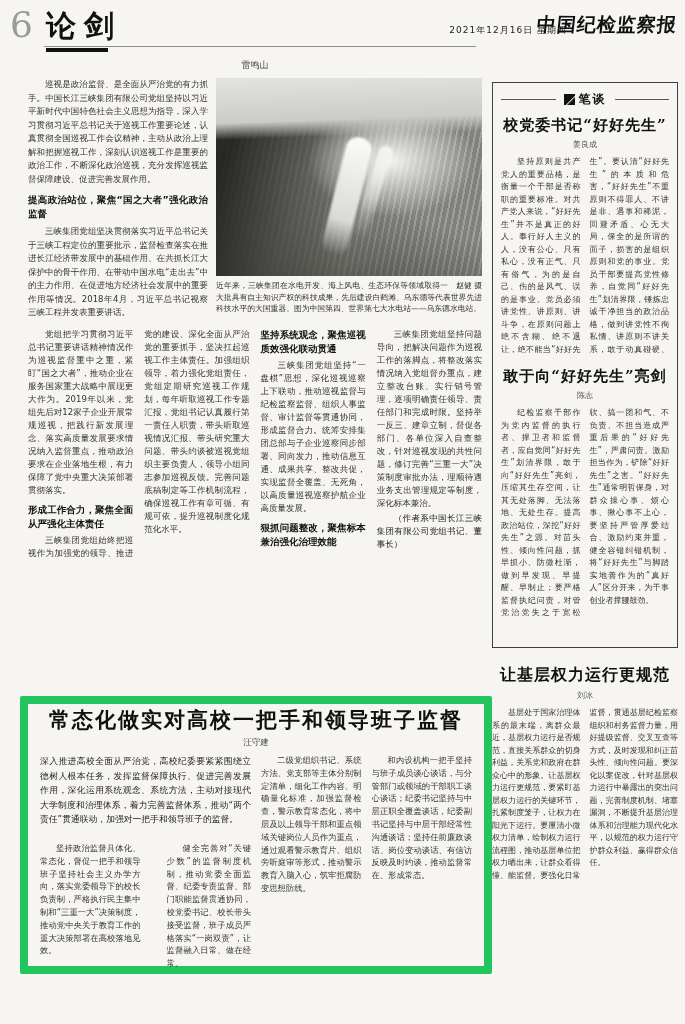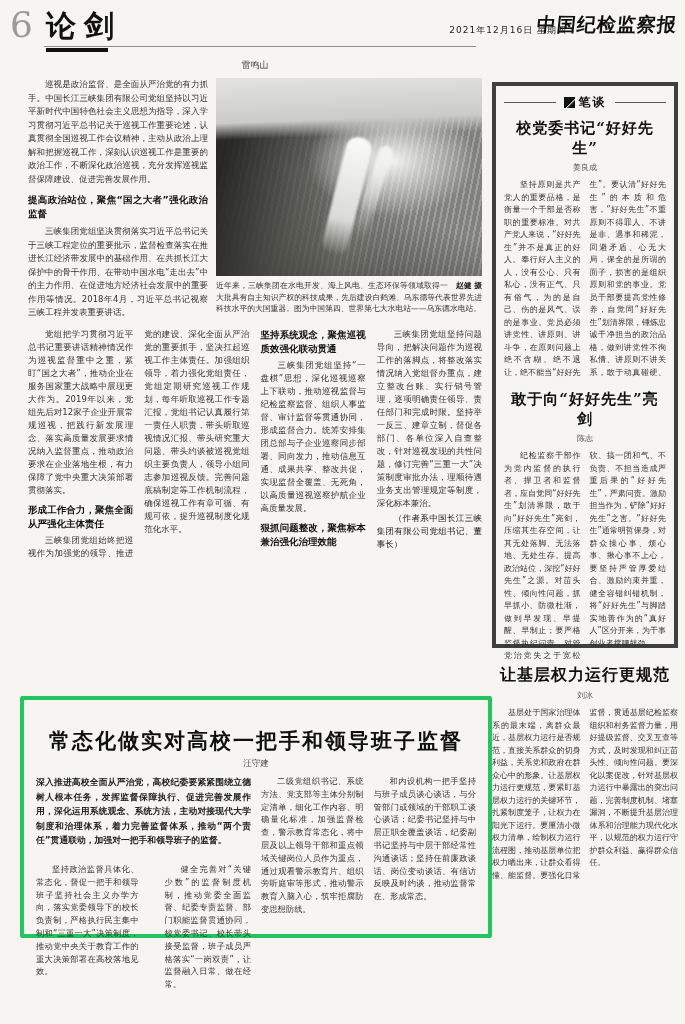--- a/index.html
+++ b/index.html
@@ -27,51 +27,51 @@
   .photo{position:relative;width:266px;height:198px;overflow:hidden;background-color:#8f8f8b;
     background-image:
       linear-gradient(178deg,#e3e3e0 0%,#cbcbc7 22%,rgba(0,0,0,0) 30%),
       radial-gradient(ellipse at 66% 42%,rgba(248,248,246,.95) 0%,rgba(248,248,246,0) 34%),
       linear-gradient(112deg,rgba(30,30,28,.9) 12%,rgba(75,75,70,.65) 38%,rgba(120,120,112,.25) 58%,rgba(0,0,0,0) 74%),
       linear-gradient(22deg,rgba(48,48,44,.95) 0%,rgba(48,48,44,.5) 20%,rgba(0,0,0,0) 46%),
       repeating-linear-gradient(101deg,rgba(255,255,255,.14) 0 2px,rgba(20,20,20,.12) 2px 6px);}
   .streak{position:absolute;left:118px;top:58px;width:26px;height:120px;background:linear-gradient(180deg,#fbfbfa,#dadad6 70%,rgba(218,218,214,0));transform:rotate(14deg);border-radius:12px;filter:blur(1px);}
   .streak2{position:absolute;left:150px;top:66px;width:14px;height:96px;background:linear-gradient(180deg,#f4f4f2,rgba(235,235,231,0));transform:rotate(18deg);border-radius:8px;filter:blur(1px);}
   .caption{margin-top:4px;font-size:7.8px;line-height:11.5px;text-align:justify;color:#333;height:38px;overflow:hidden;}
-  .credit{float:right;white-space:nowrap;padding-left:8px;color:#222;font-weight:bold;}
+  .credit{float:right;white-space:nowrap;padding-left:8px;color:#222;}
   .col-flow{margin-top:6px;height:344px;overflow:hidden;column-count:4;column-gap:11px;font-size:8.5px;line-height:13px;text-align:justify;color:#333;}
   .col-flow p{margin:0 0 2px;text-indent:17px;}
   .col-flow .flow-head{font-weight:700;font-size:9.5px;line-height:13.5px;color:#111;margin:6px 0 4px;text-indent:0;}
   .attribution{text-indent:17px;color:#222;}
 
   
-  .bitan-box{position:absolute;left:492px;top:82px;width:186px;height:566px;border:4px solid #404040;box-sizing:border-box;padding:8px 8px 6px;background:#f6f5f1;}
+  .bitan-box{position:absolute;left:492px;top:82px;width:186px;height:566px;border:1px solid #404040;box-sizing:border-box;padding:8px 8px 6px;background:#f6f5f1;}
   .bitan-head{display:flex;align-items:center;margin-top:2px;}
   .bitan-head .rule{flex:1;height:1px;background:#555;}
   .bitan-icon{width:11px;height:11px;background:linear-gradient(135deg,#111 55%,#f6f5f1 56%,#111 70%);margin:0 4px 0 8px;}
   .bitan-label{font:700 12px/12px "DejaVu Serif","Liberation Serif",serif;color:#111;letter-spacing:2px;margin-right:8px;}
   .side-title{margin:10px 0 0;text-align:center;font:900 15px/20px "DejaVu Serif","Liberation Serif",serif;color:#101010;letter-spacing:1px;}
   .side-title.second{margin-top:10px;}
   .side-byline{text-align:center;font-size:8px;color:#555;margin:4px 0 6px;}
   .twocol{column-count:2;column-gap:9px;font-size:8px;line-height:12.5px;text-align:justify;color:#333;overflow:hidden;}
   .twocol p{margin:0;text-indent:16px;}
   .a1-body{height:200px;}
   .a2-body{height:234px;}
   .third-article{position:absolute;left:492px;top:660px;width:186px;height:354px;}
   .third-title{margin:4px 0 0;text-align:center;font:900 16px/22px "DejaVu Serif","Liberation Serif",serif;color:#101010;letter-spacing:1px;}
   .third-body{height:282px;margin-top:6px;}
 
   
-  .highlight{position:absolute;left:20px;top:696px;width:472px;height:242px;border:4px solid #22c55e;border-radius:2px;box-sizing:border-box;padding:25px 12px 6px;}
+  .highlight{position:absolute;left:20px;top:696px;width:472px;height:278px;border:8px solid #22c55e;border-radius:2px;box-sizing:border-box;padding:0 12px 6px;}
   .hl-title{margin:2px 0 0;text-align:center;font:900 21px/28px "DejaVu Serif","Liberation Serif",serif;color:#101010;letter-spacing:2px;}
   .hl-byline{text-align:center;font-size:8.5px;color:#444;margin:3px 0 5px;}
   .hl-grid{display:grid;grid-template-columns:repeat(4,1fr);grid-template-rows:80px 140px;gap:8px 10px;height:228px;overflow:hidden;}
   .hl-grid div{overflow:hidden;font-size:8.3px;line-height:12.8px;text-align:justify;color:#333;}
   .hl-grid p{margin:0;text-indent:16px;}
-  .hl-intro{grid-column:1/3;grid-row:1;font-weight:700;font-size:8.8px !important;line-height:14.5px !important;color:#222 !important;}
+  .hl-intro{grid-column:1/3;grid-row:1;font-weight:400;font-size:8.8px !important;line-height:14.5px !important;color:#222 !important;}
   .hl-c3{grid-column:3;grid-row:1/3;}
   .hl-c4{grid-column:4;grid-row:1/3;}
   .hl-c1{grid-column:1;grid-row:2;}
   .hl-c2{grid-column:2;grid-row:2;margin-left:16px;}
 </style>
 </head>
 <body>
 
 <div class="page">
 

